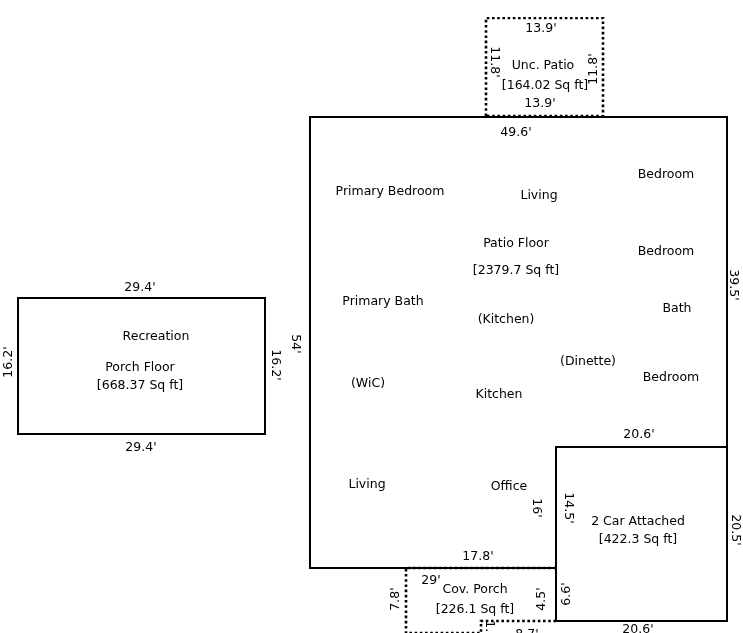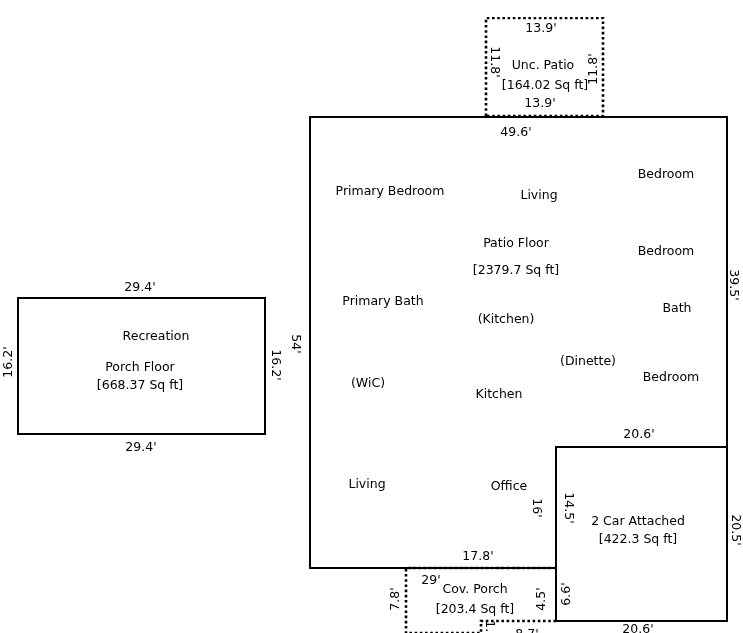--- a/index.html
+++ b/index.html
@@ -72,21 +72,21 @@
 
   <div class="lbl" style="left:639px;top:417px">20.6'</div>
   <div class="lbl r90" style="left:569px;top:491px">14.5'</div>
   <div class="lbl b" style="left:638px;top:504px">2 Car Attached</div>
   <div class="lbl" style="left:638px;top:522px">[422.3 Sq ft]</div>
   <div class="lbl r90" style="left:736px;top:513px">20.5'</div>
   <div class="lbl rn90" style="left:566px;top:577px">6.6'</div>
   <div class="lbl" style="left:638px;top:612px">20.6'</div>
 
   <div class="lbl b" style="left:475px;top:572px">Cov. Porch</div>
-  <div class="lbl" style="left:475px;top:592px">[203.4 Sq ft]</div>
+  <div class="lbl" style="left:475px;top:592px">[226.1 Sq ft]</div>
   <div class="lbl rn90" style="left:395px;top:582px">7.8'</div>
   <div class="lbl rn90" style="left:541px;top:582px">4.5'</div>
   <div class="lbl" style="left:440px;top:626px">9.1'</div>
   <div class="lbl r90" style="left:490px;top:615px">1.2'</div>
   <div class="lbl" style="left:527px;top:617px">8.7'</div>
 
   <div class="lbl" style="left:140px;top:270px">29.4'</div>
   <div class="lbl" style="left:156px;top:319px">Recreation</div>
   <div class="lbl b" style="left:140px;top:350px">Porch Floor</div>
   <div class="lbl" style="left:140px;top:368px">[668.37 Sq ft]</div>

